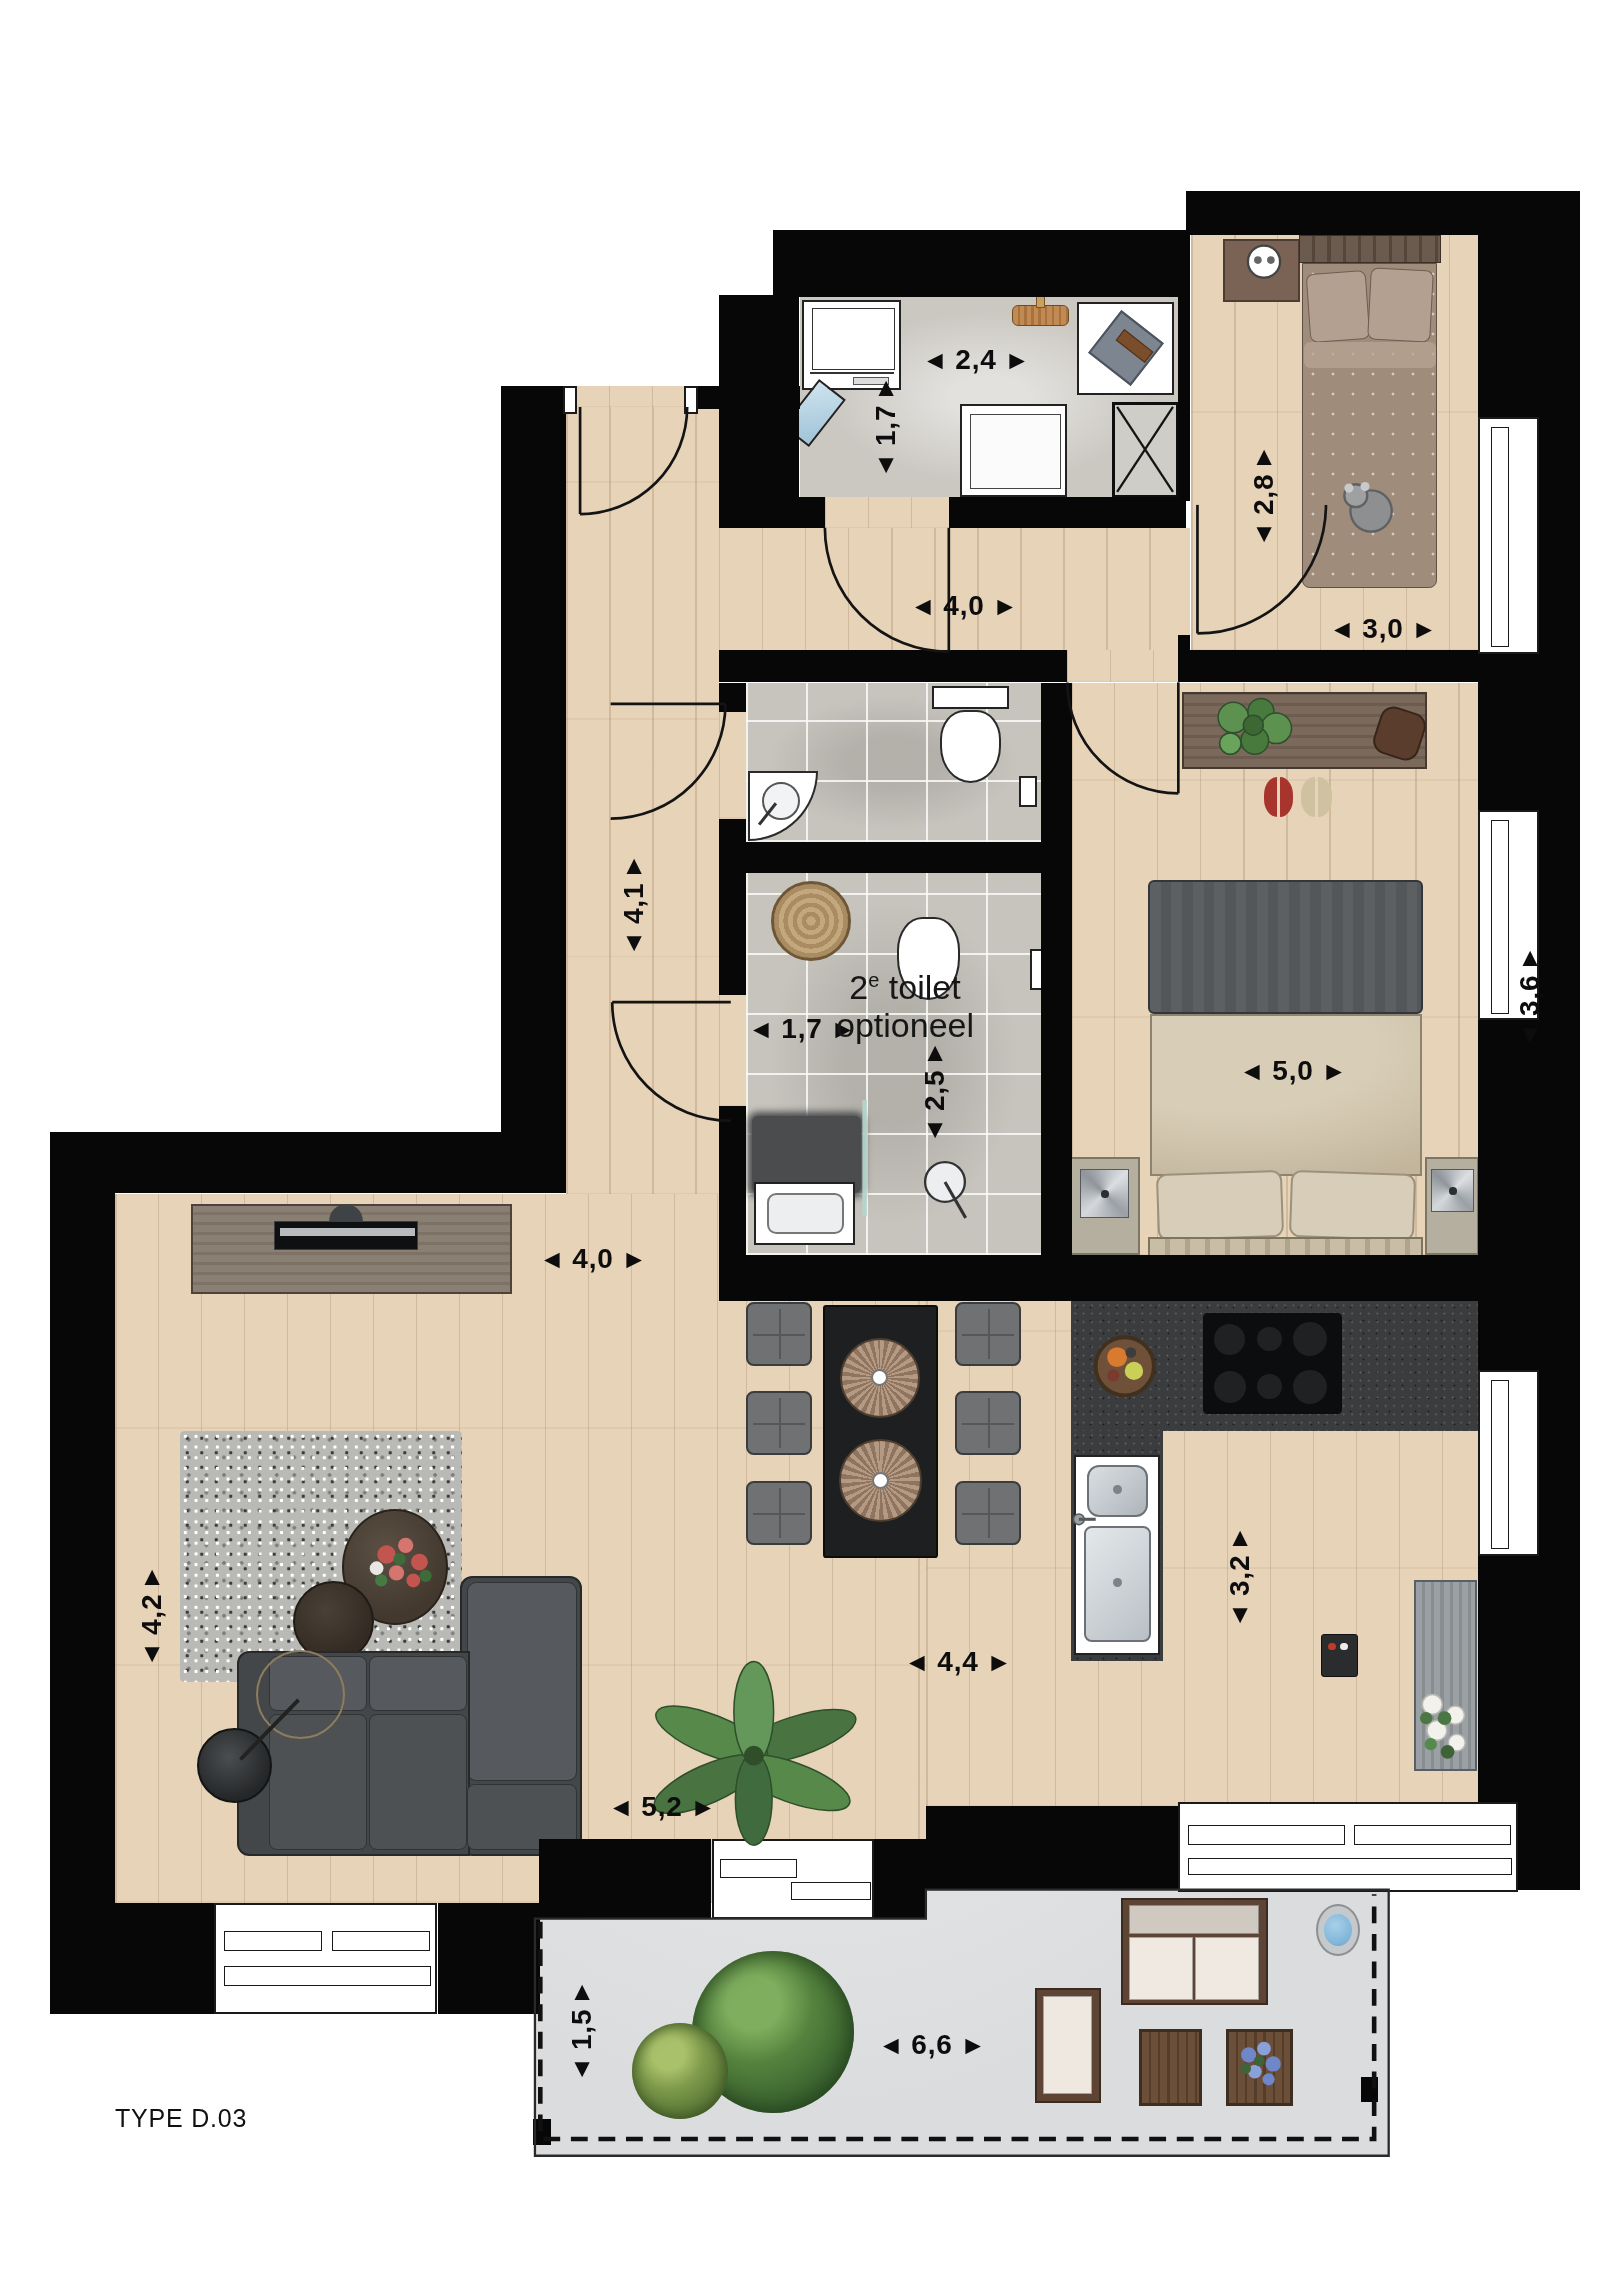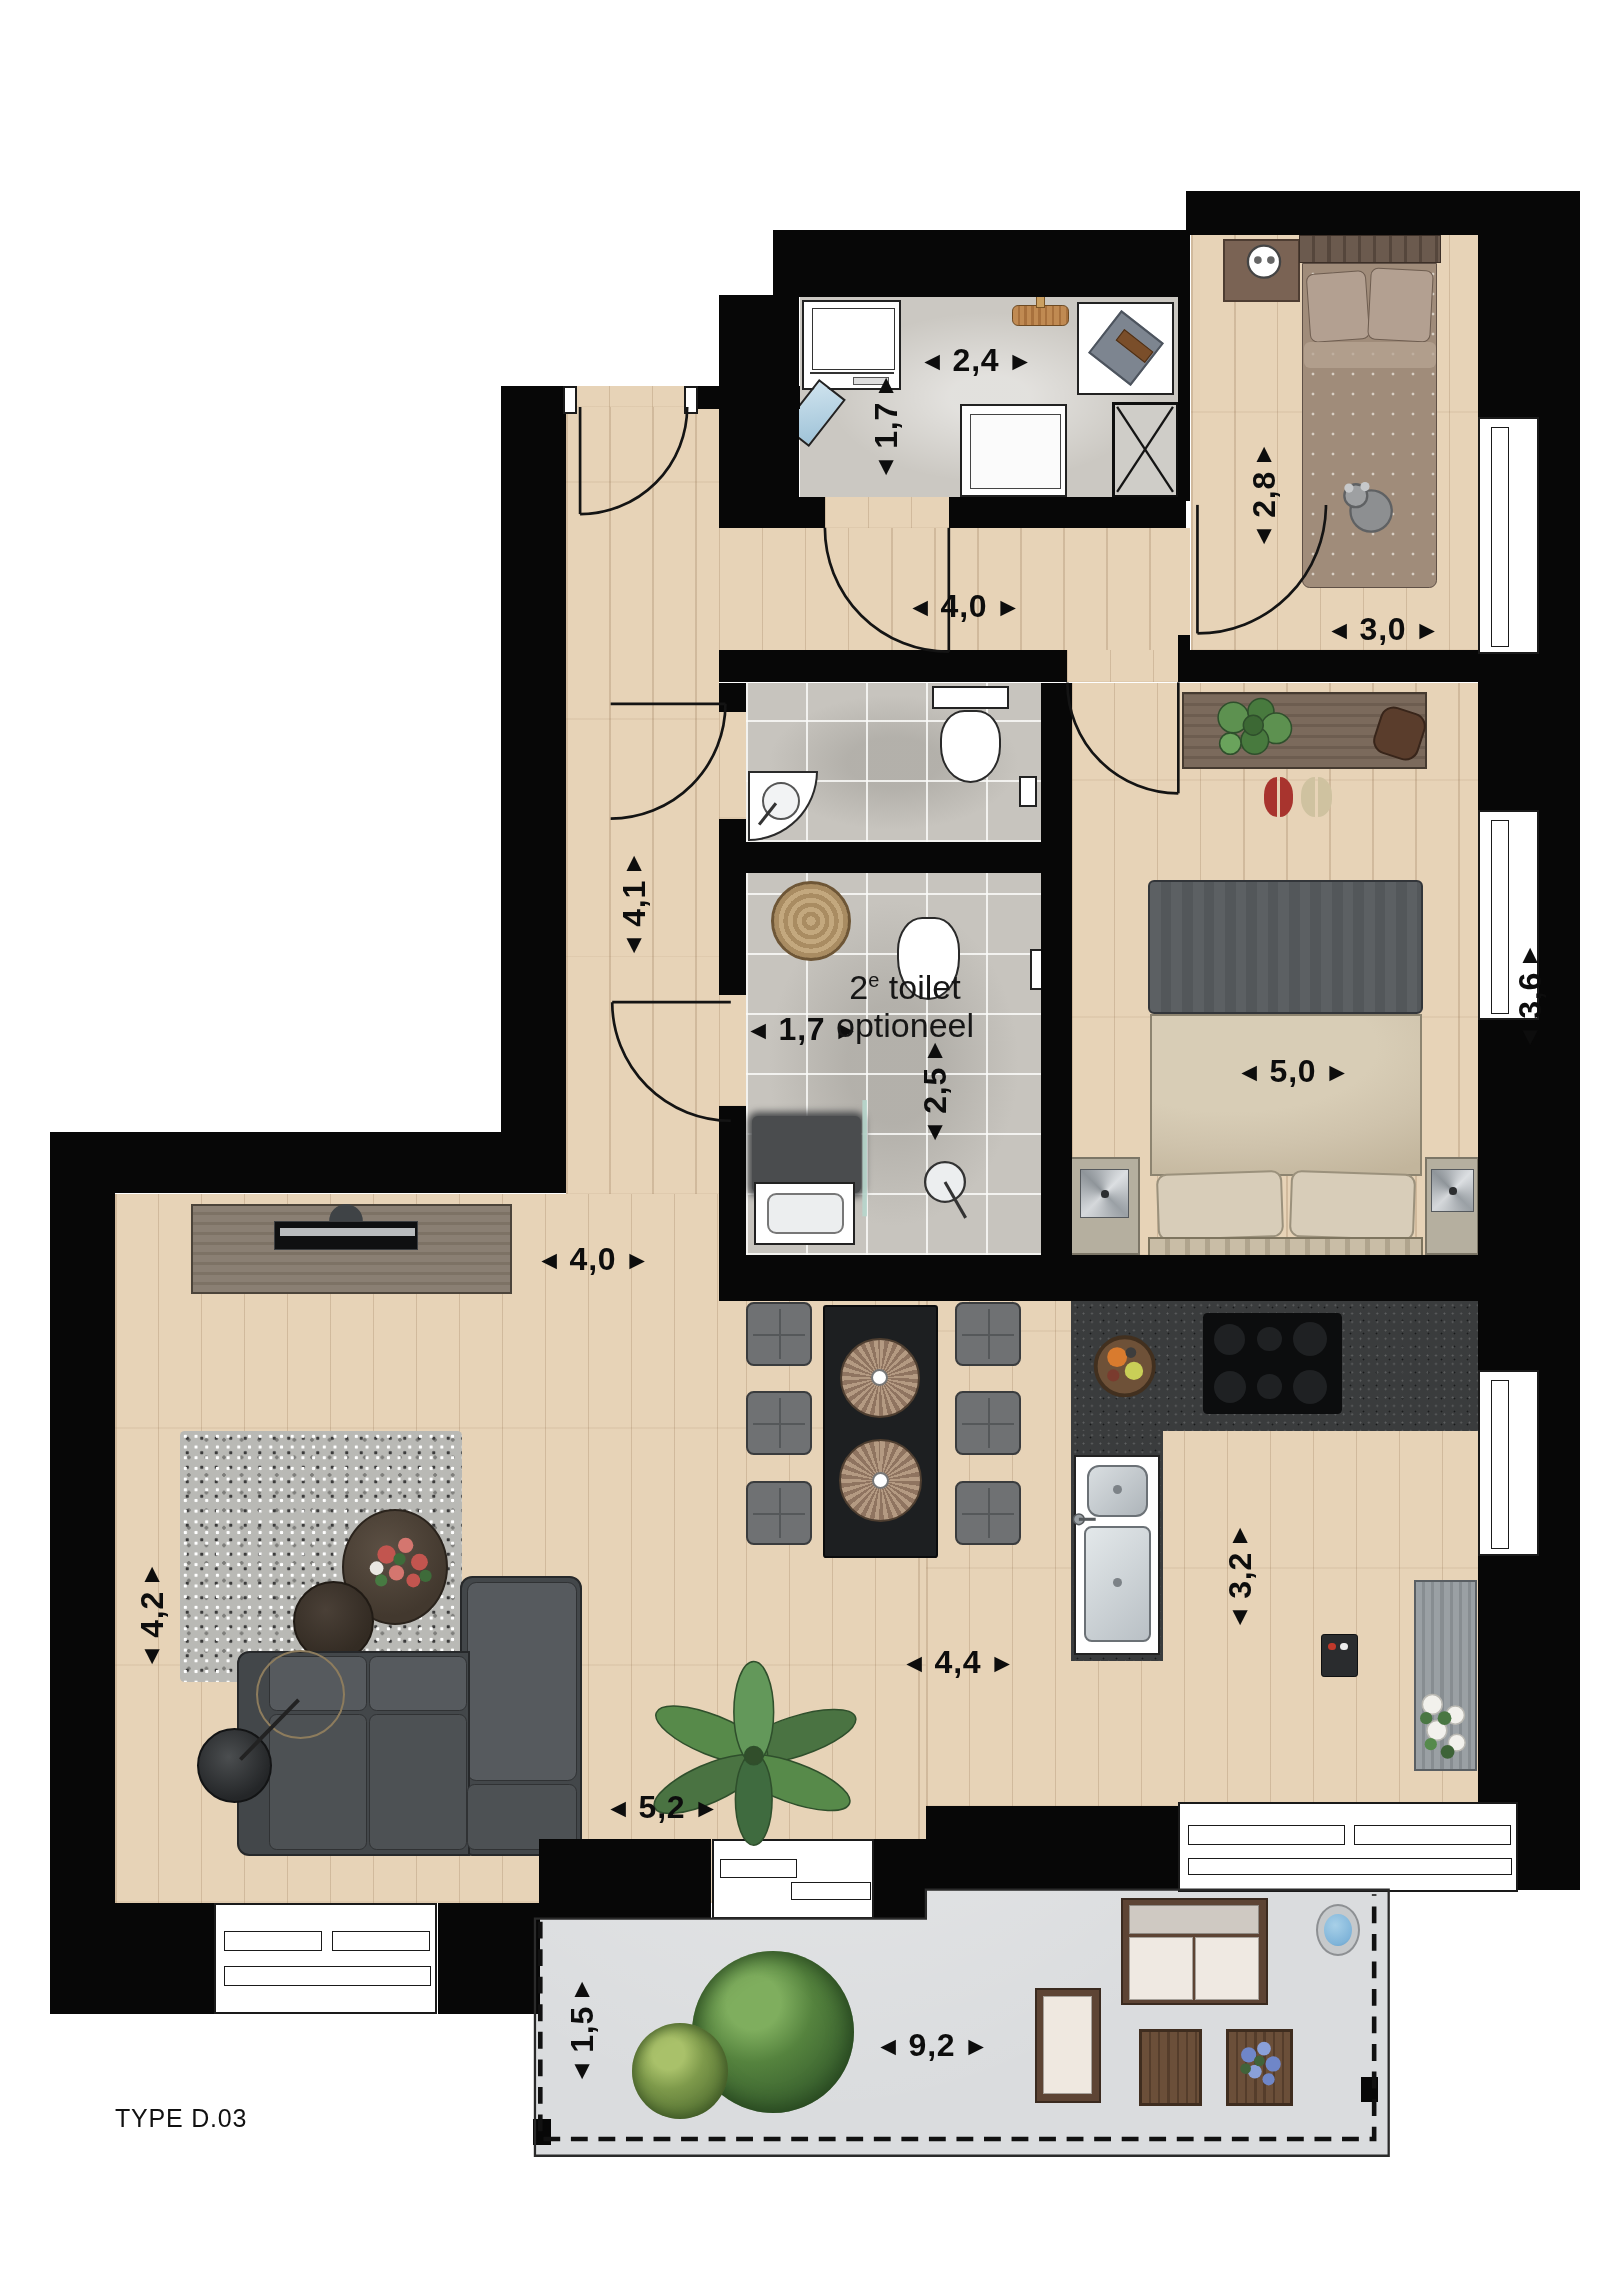--- a/index.html
+++ b/index.html
@@ -16,21 +16,21 @@
                      radial-gradient(rgba(120,118,112,.25) 22%,rgba(0,0,0,0) 60%);}
   .concrete{background-color:#cbc8c2;
     background-image:radial-gradient(rgba(255,255,255,.45) 15%,rgba(0,0,0,0) 60%);}
   .wall{background:#070707;}
   
   .win{background:#ffffff;border:2.3px solid #1a1a1a;box-sizing:border-box;}
   .win .bar{position:absolute;background:#ffffff;border:1.5px solid #1a1a1a;box-sizing:border-box;}
   
   .dim{display:flex;align-items:center;justify-content:center;color:#0d0d0d;
        transform:translate(-50%,-50%);white-space:nowrap;}
-  .dim .tx{font-size:32px;font-weight:700;letter-spacing:0.8px;}
+  .dim .tx{font-size:28px;font-weight:700;letter-spacing:0.8px;}
   .dim .ar{font-size:26px;line-height:1;}
   .dim.h{flex-direction:row;gap:7.7px;}
   .dim.v{flex-direction:column;gap:4.6px;}
   .dim.v .tx{writing-mode:vertical-rl;transform:rotate(180deg);}
   .note{transform:translate(-50%,-50%);text-align:center;color:#161616;
         font-size:34px;font-weight:500;line-height:1.12;}
   .typelabel{color:#111;font-size:25px;font-weight:400;letter-spacing:0.8px;}
   .granite{background-color:#3a3c3d;
     background-image:radial-gradient(rgba(255,255,255,.20) 0.8px,rgba(0,0,0,0) 1.1px),
                      radial-gradient(rgba(0,0,0,.55) 0.8px,rgba(0,0,0,0) 1.1px);
@@ -457,21 +457,21 @@
       <span class="tx">3,2</span>
       <span class="ar">▼</span>
   </div>
   <div class="abs dim h" style="left:662px;top:1807px;">
     <span class="ar">◄</span>
       <span class="tx">5,2</span>
       <span class="ar">►</span>
   </div>
   <div class="abs dim h" style="left:932px;top:2045px;">
     <span class="ar">◄</span>
-      <span class="tx">9,2</span>
+      <span class="tx">6,6</span>
       <span class="ar">►</span>
   </div>
   <div class="abs dim v" style="left:582px;top:2029px;">
     <span class="ar">▲</span>
       <span class="tx">1,5</span>
       <span class="ar">▼</span>
   </div>
 
   <div class="abs note" style="left:905px;top:1006px;">
     <div><span>2</span><sup style="font-size:20px;">e</sup><span> toilet</span></div>

